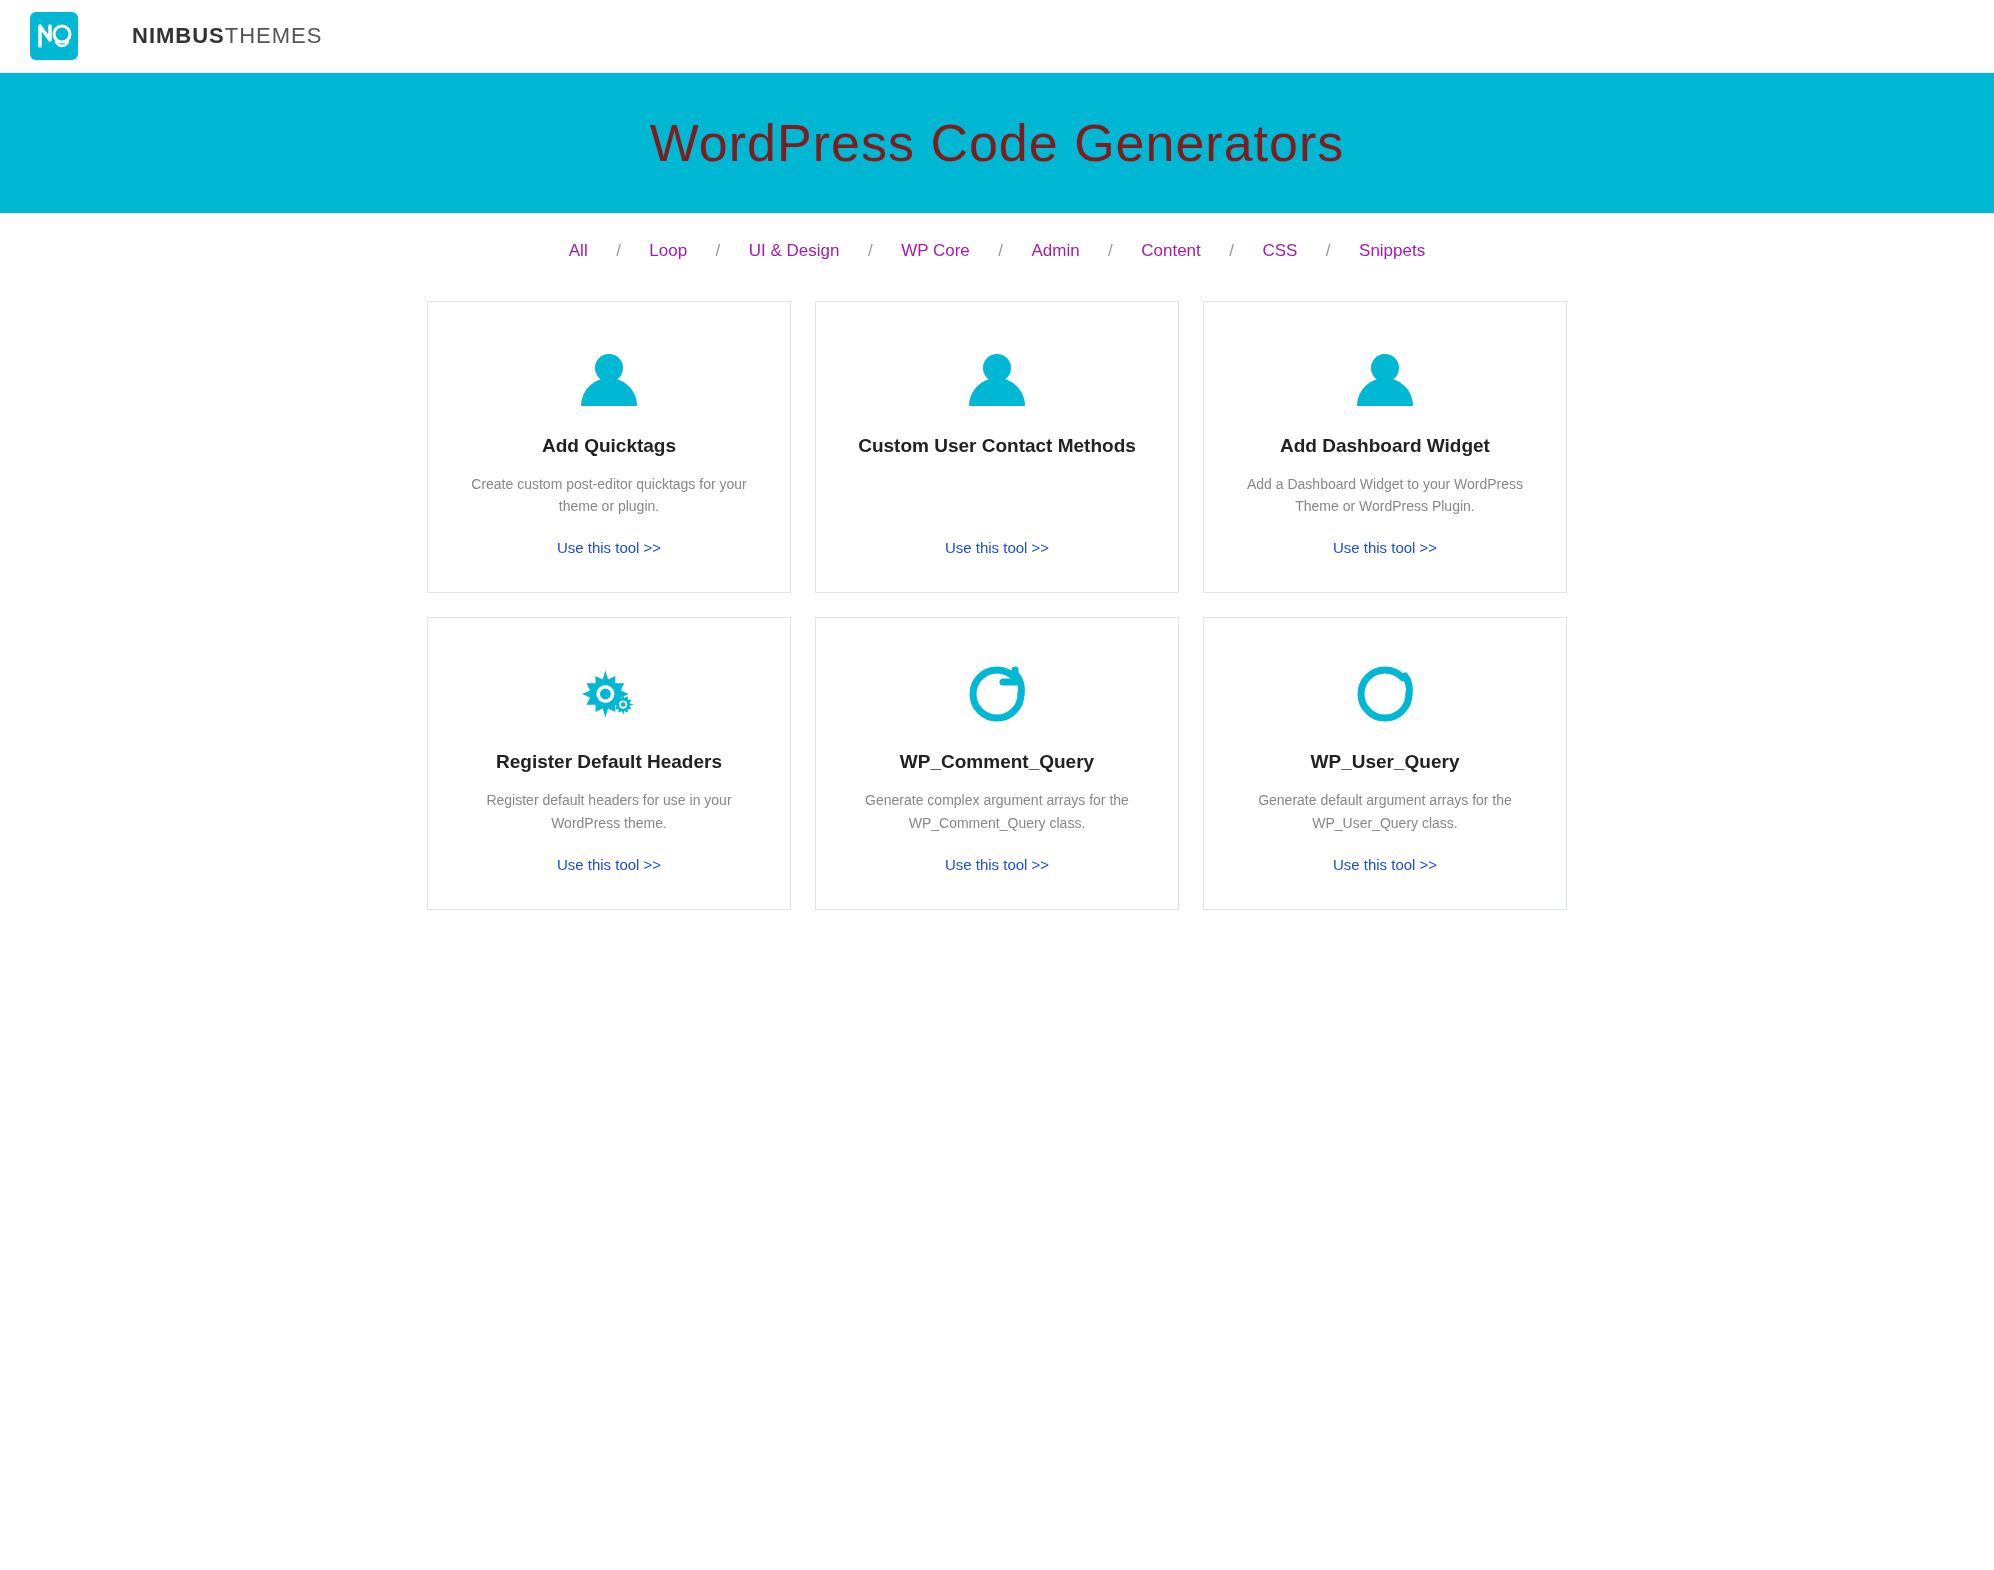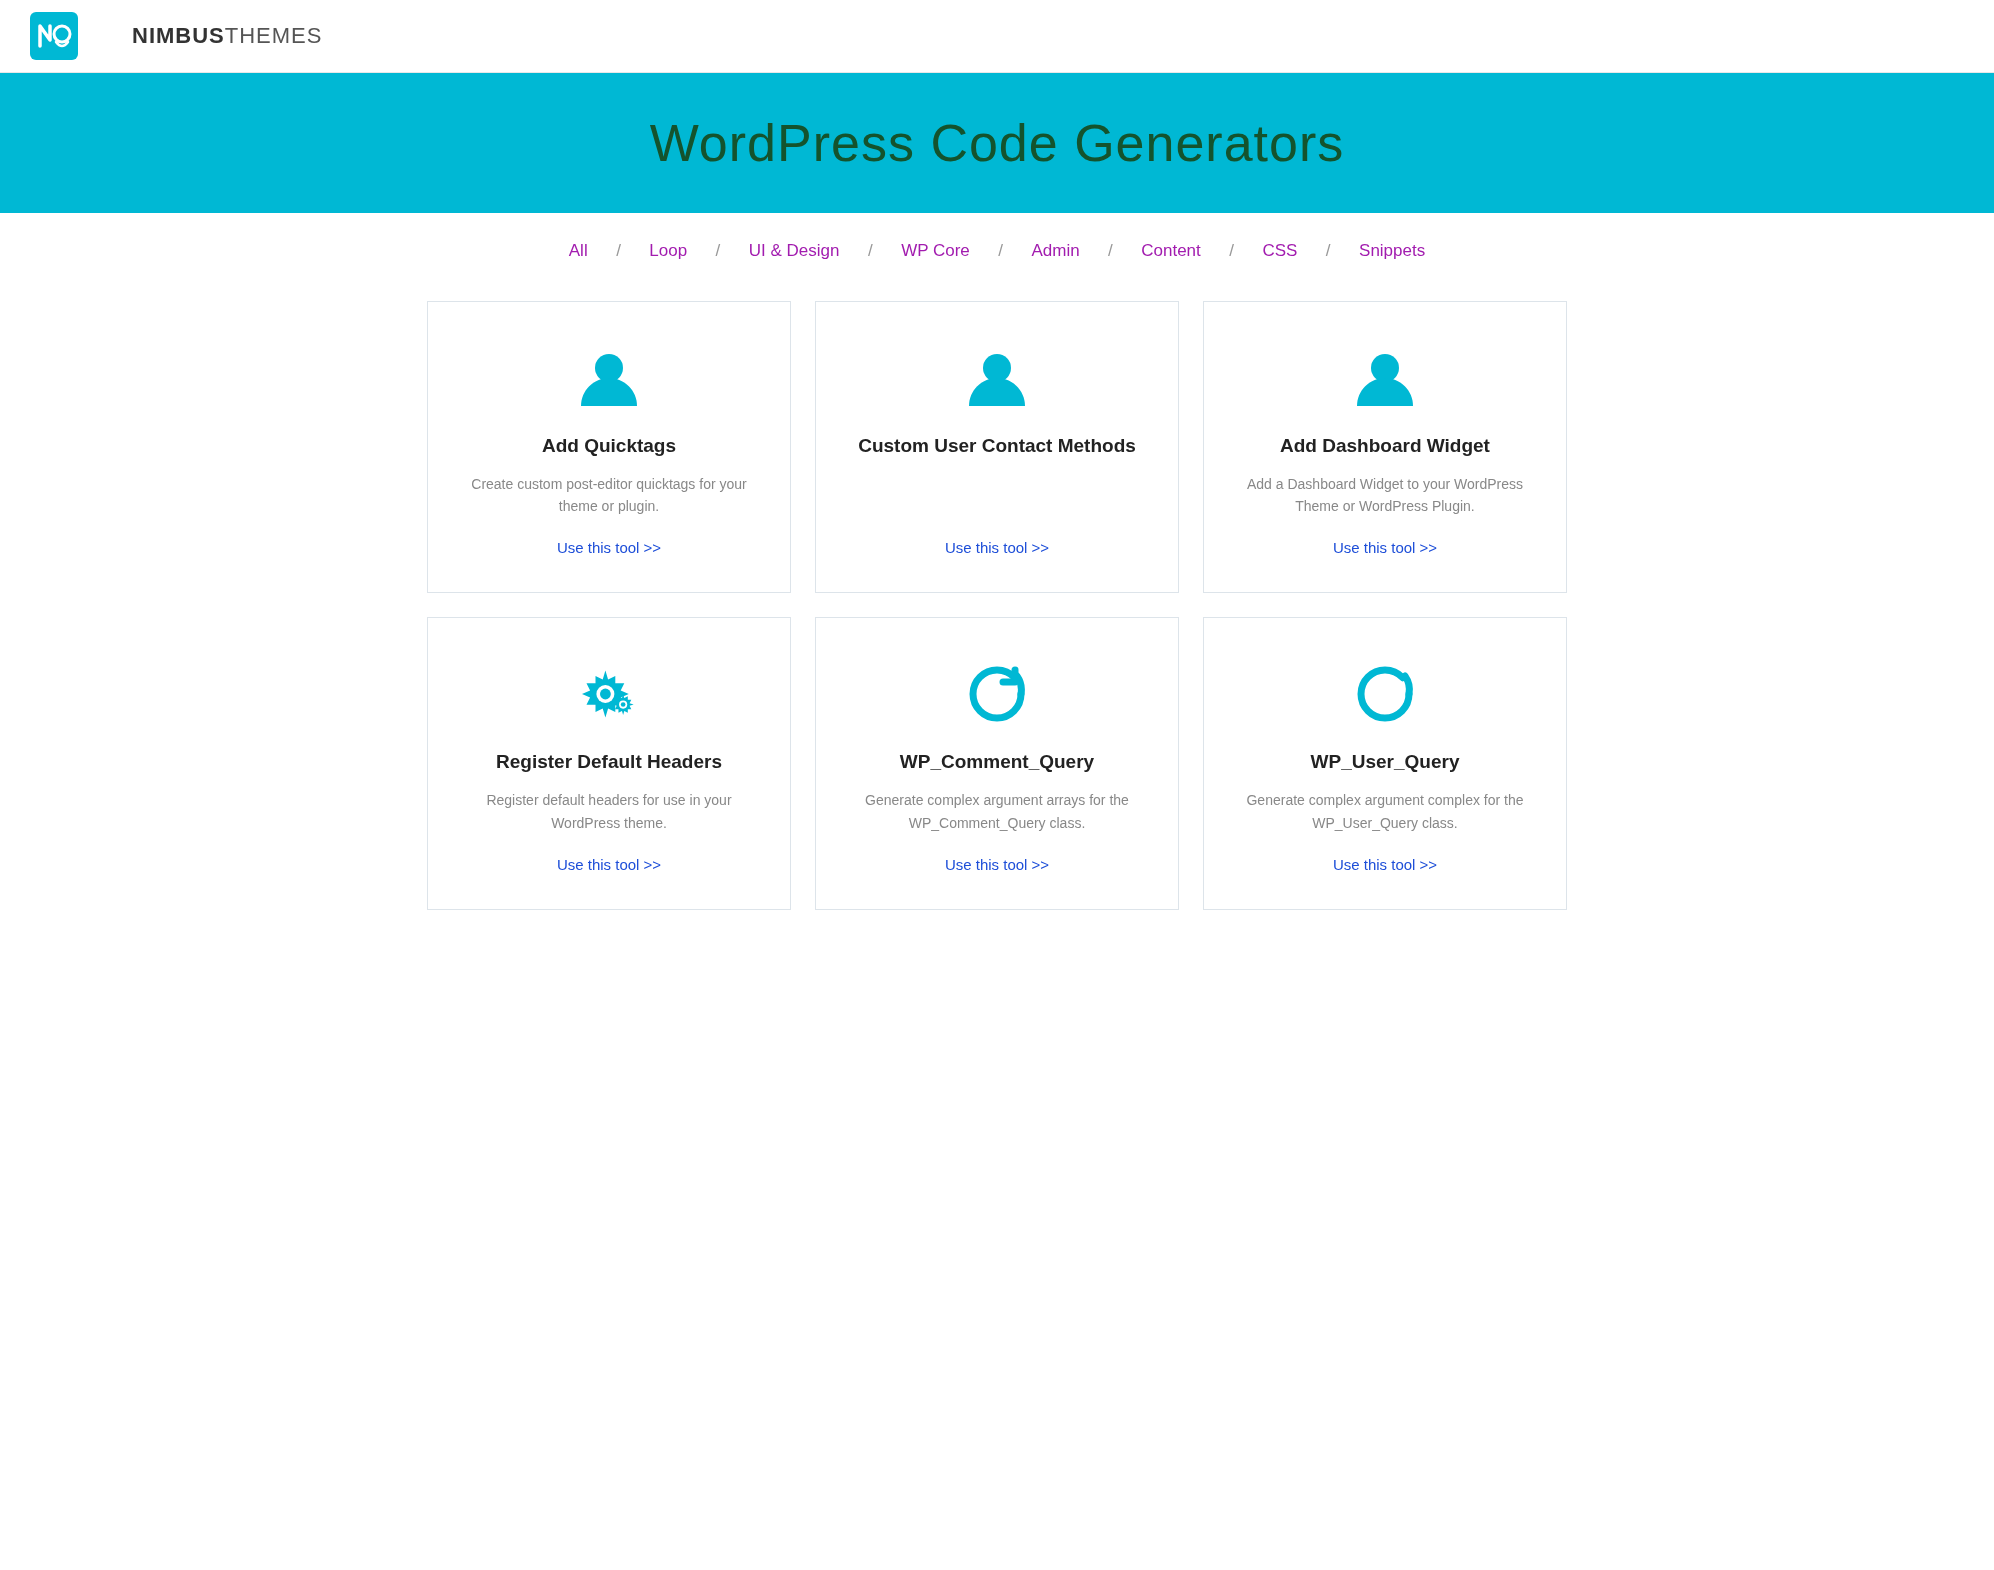--- a/index.html
+++ b/index.html
@@ -30,21 +30,21 @@
       font-weight: 400;
     }
 
     
     .hero {
       background: #00b8d4;
       padding: 40px 20px;
       text-align: center;
     }
     .hero h1 {
-      color: #14532d;
+      color: #7f1d1d;
       font-size: 52px;
       font-weight: 300;
       letter-spacing: 1px;
     }
 
     
     .nav-bar {
       text-align: center;
       padding: 28px 20px 10px;
     }
@@ -210,17 +210,17 @@
     <a href="#" class="card-link">Use this tool &gt;&gt;</a>
   </div>
 
   <div class="card">
     <svg class="card-icon" viewBox="0 0 72 72" xmlns="http://www.w3.org/2000/svg" fill="none" stroke="#00b8d4" stroke-width="7" stroke-linecap="round" stroke-linejoin="round">
       <path d="M60 36a24 24 0 0 1-24 24A24 24 0 0 1 12 36a24 24 0 0 1 24-24c7 0 13.3 3 17.7 7.7"></path>
       <path d="M12 36a24 24 0 0 0 24 24A24 24 0 0 0 60 36a24 24 0 0 0-24-24c-7 0-13.3 3-17.7 7.7" style="display:none"></path>
       <path d="M56 18 A24 24 0 0 1 60 36" stroke="#00b8d4" stroke-width="7" fill="none"></path>
     </svg>
     <div class="card-title">WP_User_Query</div>
-    <div class="card-desc">Generate complex argument complex for the WP_User_Query class.</div>
+    <div class="card-desc">Generate default argument arrays for the WP_User_Query class.</div>
     <a href="#" class="card-link">Use this tool &gt;&gt;</a>
   </div>
 
 </main>
 
 </body></html>

